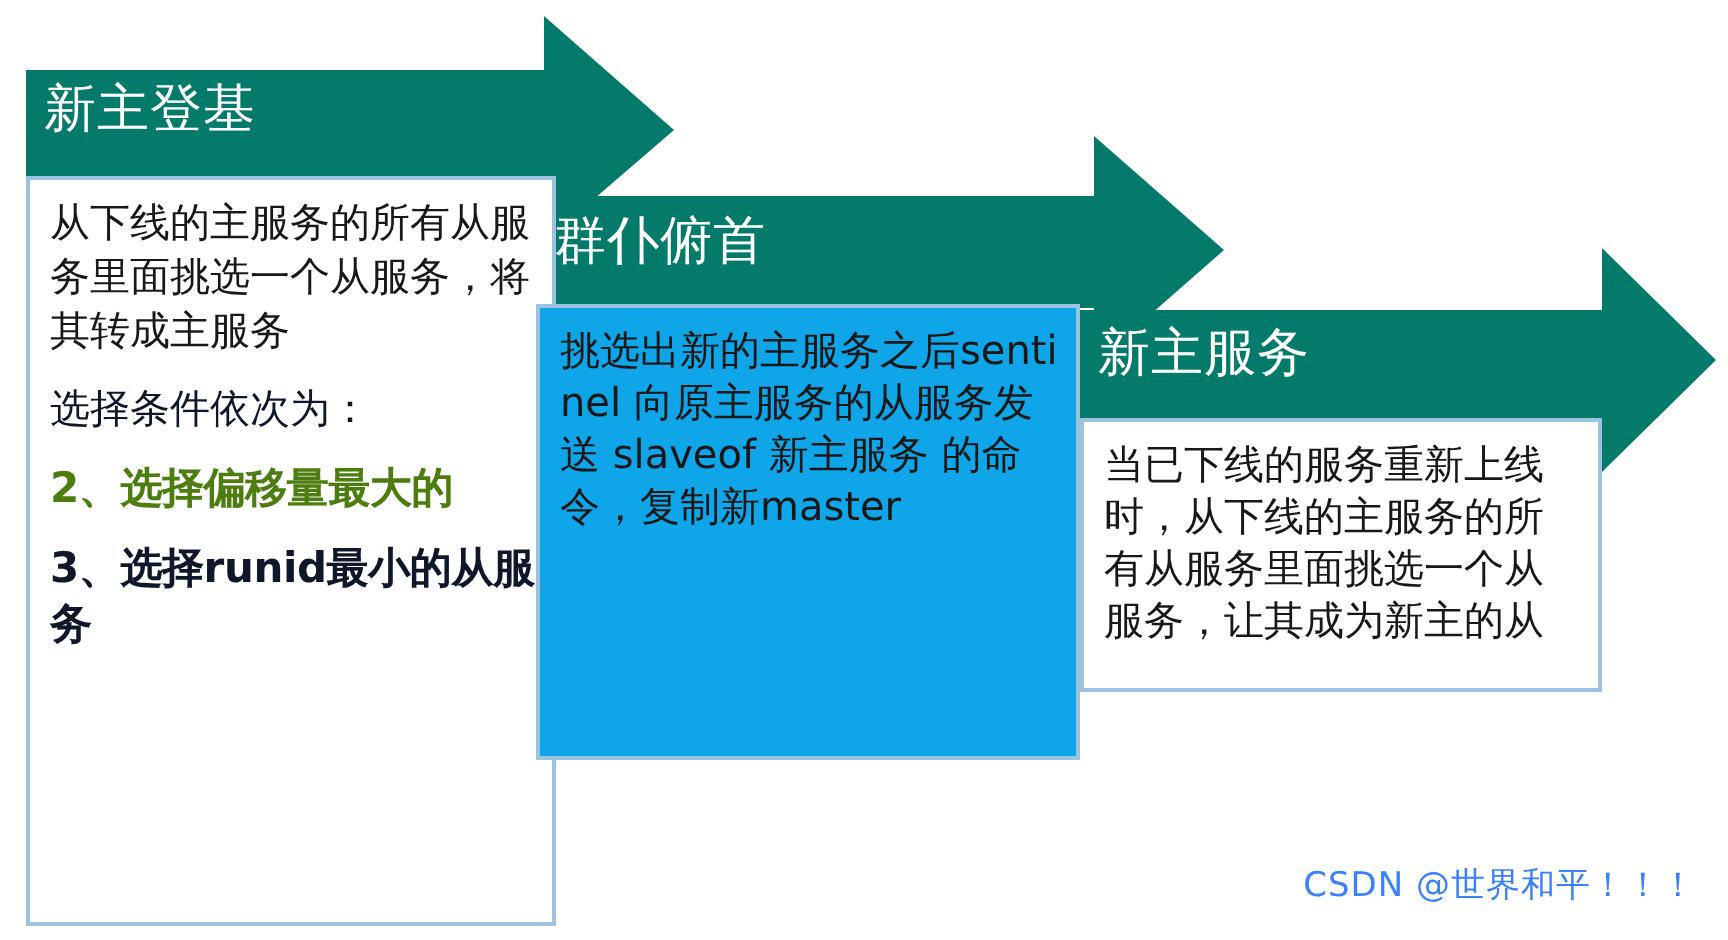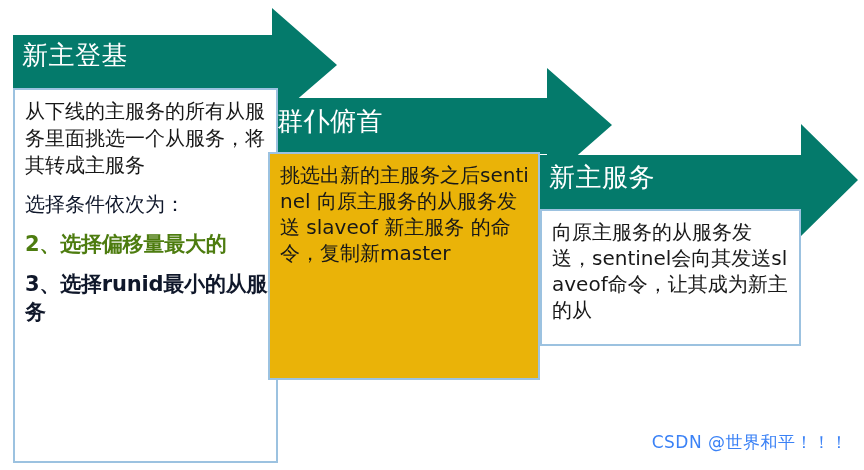--- a/index.html
+++ b/index.html
@@ -115,27 +115,27 @@
 
   <div class="content-box" id="box-1" style="border-color: rgb(156, 194, 224); background: rgb(255, 255, 255);">
     <div class="box-inner">
       <p class="para" style="color: rgb(24, 24, 24);">从下线的主服务的所有从服务里面挑选一个从服务，将其转成主服务</p>
       <p class="para spaced" style="color: #0f172a;">选择条件依次为：</p>
       <p class="para bold" style="color: #4d7c0f;">2、选择偏移量最大的</p>
       <p class="para bold" style="color: #0f172a;">3、选择runid最小的从服务</p>
     </div>
   </div>
 
-  <div class="content-box" id="box-2" style="border-color: rgb(156, 194, 224); background: #eab308;">
+  <div class="content-box" id="box-2" style="border-color: rgb(156, 194, 224); background: #0ea5e9;">
     <div class="box-inner">
       <p class="para" style="color: rgb(24, 24, 24);">挑选出新的主服务之后sentinel 向原主服务的从服务发送 slaveof 新主服务 的命令，复制新master</p>
     </div>
   </div>
 
   <div class="content-box" id="box-3" style="border-color: rgb(156, 194, 224); background: rgb(255, 255, 255);">
     <div class="box-inner">
-      <p class="para" style="color: rgb(24, 24, 24);">向原主服务的从服务发送，sentinel会向其发送slaveof命令，让其成为新主的从</p>
+      <p class="para" style="color: rgb(24, 24, 24);">当已下线的服务重新上线时，从下线的主服务的所有从服务里面挑选一个从服务，让其成为新主的从</p>
     </div>
   </div>
 
   <div id="watermark" style="color: #3b82f6;">CSDN @世界和平！！！</div>
 
 </div>
 
 </body></html>

